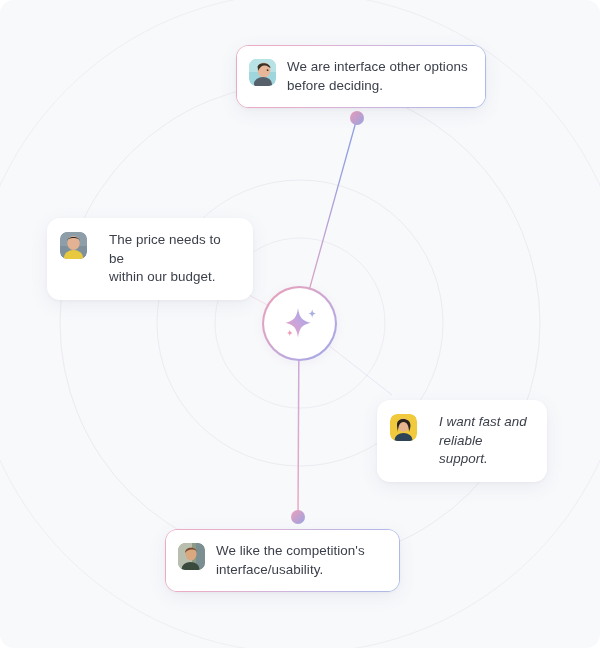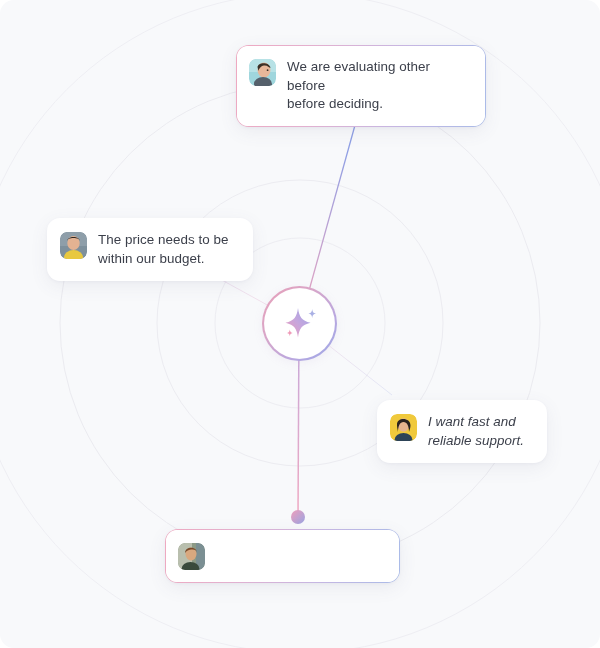--- a/index.html
+++ b/index.html
@@ -95,21 +95,21 @@
     align-items: flex-start;
     gap: 11px;
     padding: 12px 16px 12px 12px;
     border-radius: 11px;
     background: #ffffff;
     width: 100%;
   }
   .card > .card-inner {
     display: flex;
     align-items: flex-start;
-    gap: 11px;
+    gap: 22px;
     width: 100%;
   }
 
   .avatar {
     flex: 0 0 auto;
     width: 27px;
     height: 27px;
     border-radius: 7px;
     overflow: hidden;
     display: block;
@@ -206,21 +206,21 @@
           <g clip-path="url(#cl1)">
             <rect width="27" height="27" fill="#9fd6dd"></rect>
             <rect x="0" y="0" width="27" height="13" fill="#b8e2e6"></rect>
             <ellipse cx="15" cy="11" rx="6.5" ry="7.5" fill="#e8b79a"></ellipse>
             <path d="M8.5 8 C9 3 20 2.5 21.5 8.5 C21 10 19 6 15 6.5 C11.5 7 10 10 9.5 12 Z" fill="#3b3027"></path>
             <ellipse cx="14" cy="25" rx="9" ry="7" fill="#55606b"></ellipse>
             <circle cx="18.6" cy="11.2" r="0.9" fill="#3b3027"></circle>
           </g>
         </svg>
       </span>
-      <div class="quote">We are evaluating other before
+      <div class="quote">We are interface other options
 before deciding.</div>
     </div>
   </div>
 
   <div class="card" id="card-left">
     <div class="card-inner">
       <span class="avatar">
         <svg viewBox="0 0 27 27" xmlns="http://www.w3.org/2000/svg">
           <defs>
               <clipPath id="cl2">
@@ -276,16 +276,18 @@
           <g clip-path="url(#cl4)">
             <rect width="27" height="27" fill="#8c9a86"></rect>
             <rect x="0" y="0" width="14" height="27" fill="#b9bfae"></rect>
             <rect x="18" y="0" width="9" height="27" fill="#7b8f93"></rect>
             <ellipse cx="13" cy="11" rx="5.5" ry="6.5" fill="#d9a87f"></ellipse>
             <path d="M7 10 C7 3 19 3 19 10 C19 7 16 6 13 6.5 C10 7 8 8 7 10 Z" fill="#7a4a2a"></path>
             <ellipse cx="12.5" cy="26" rx="9" ry="7" fill="#3a4a3c"></ellipse>
           </g>
         </svg>
       </span>
+      <div class="quote">We like the competition's
+interface/usability.</div>
     </div>
   </div>
 
 </div>
 
 </body></html>

